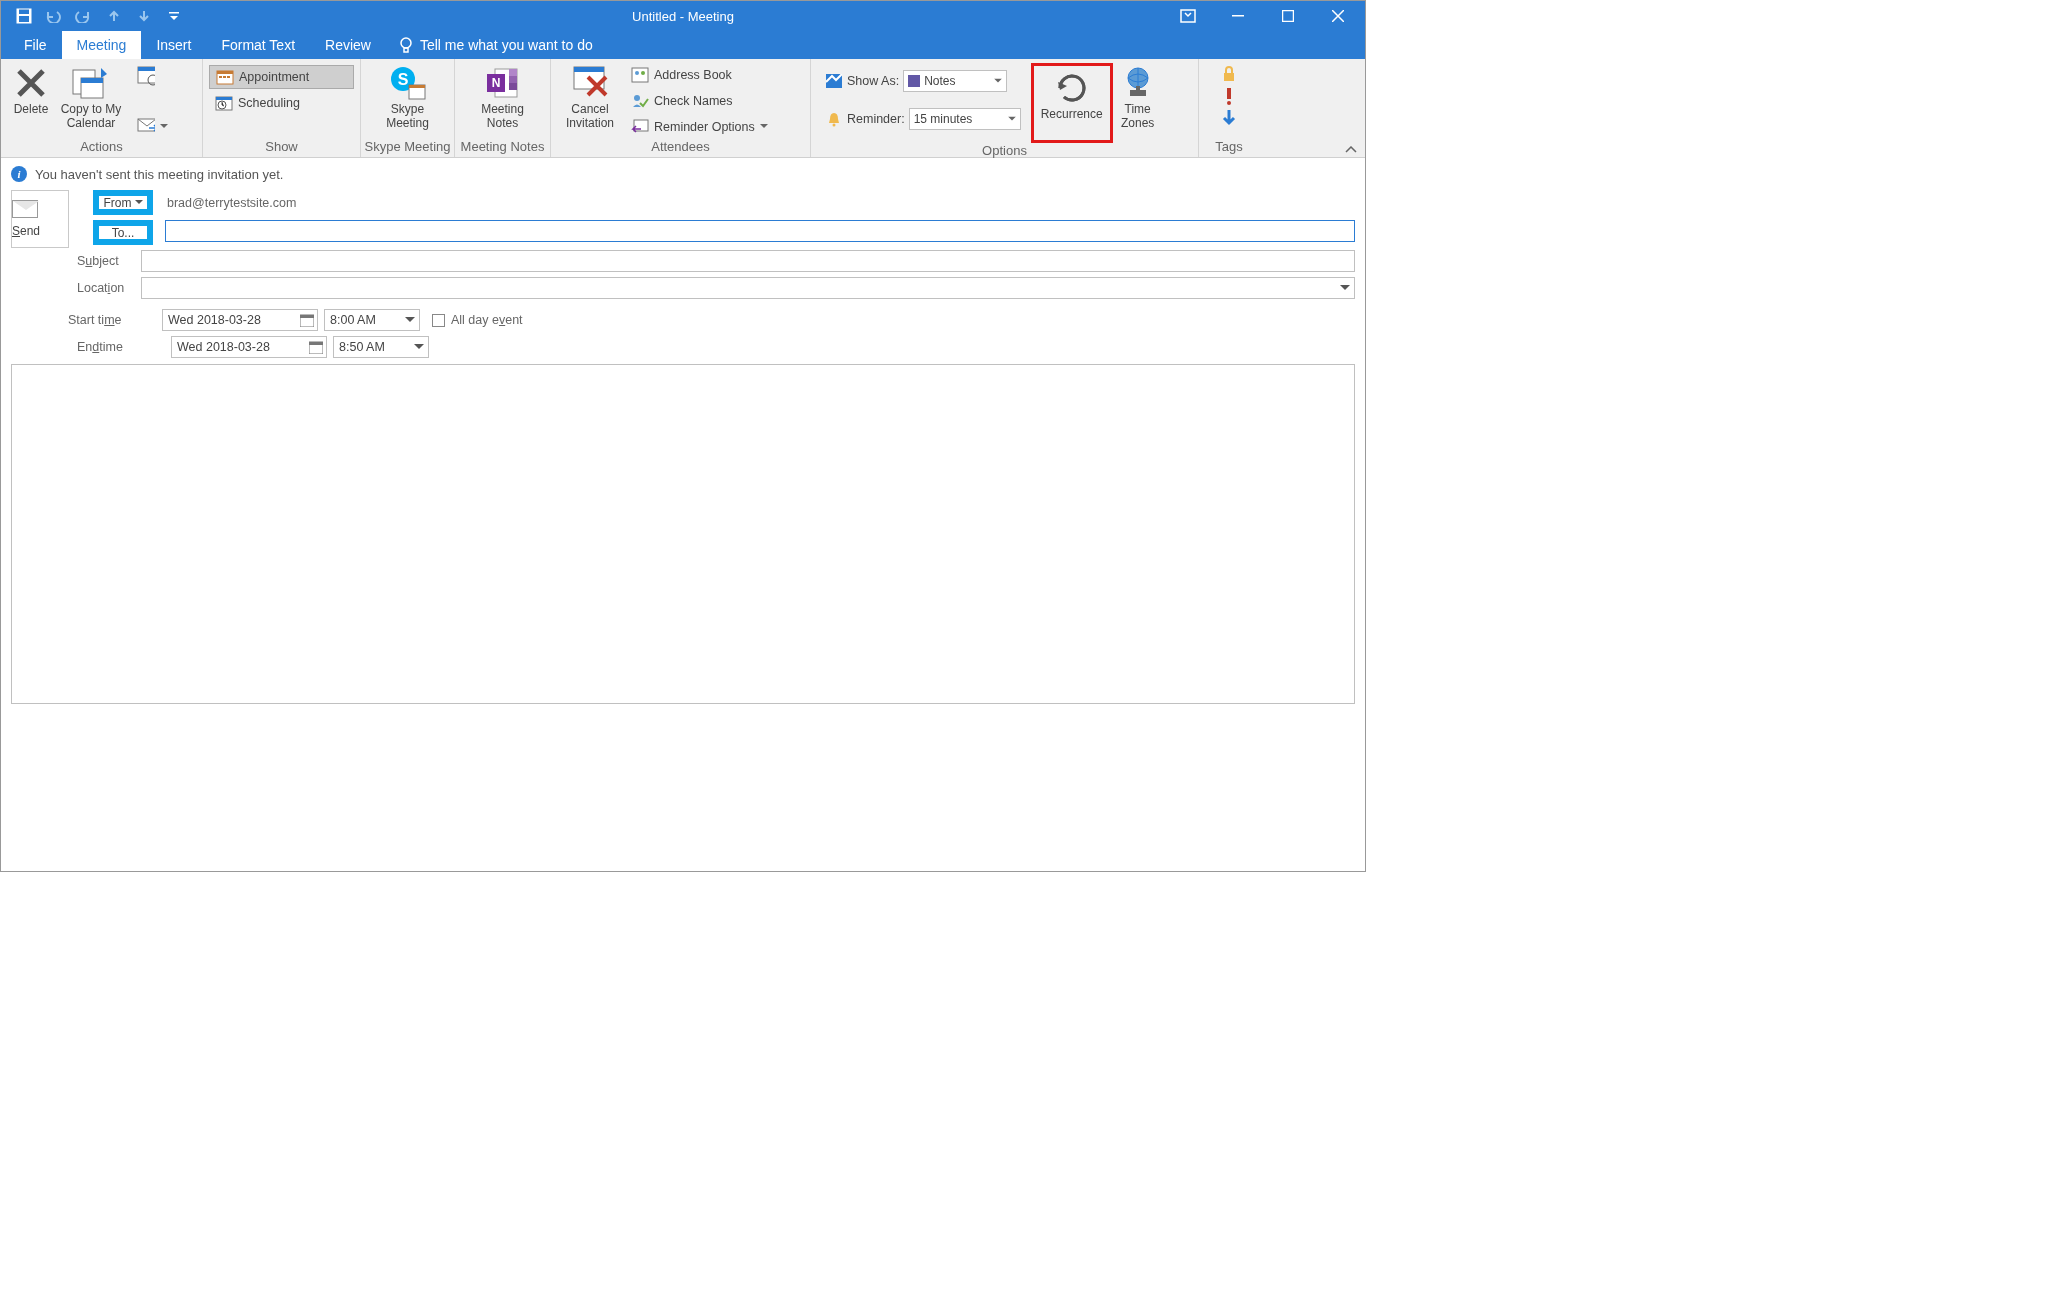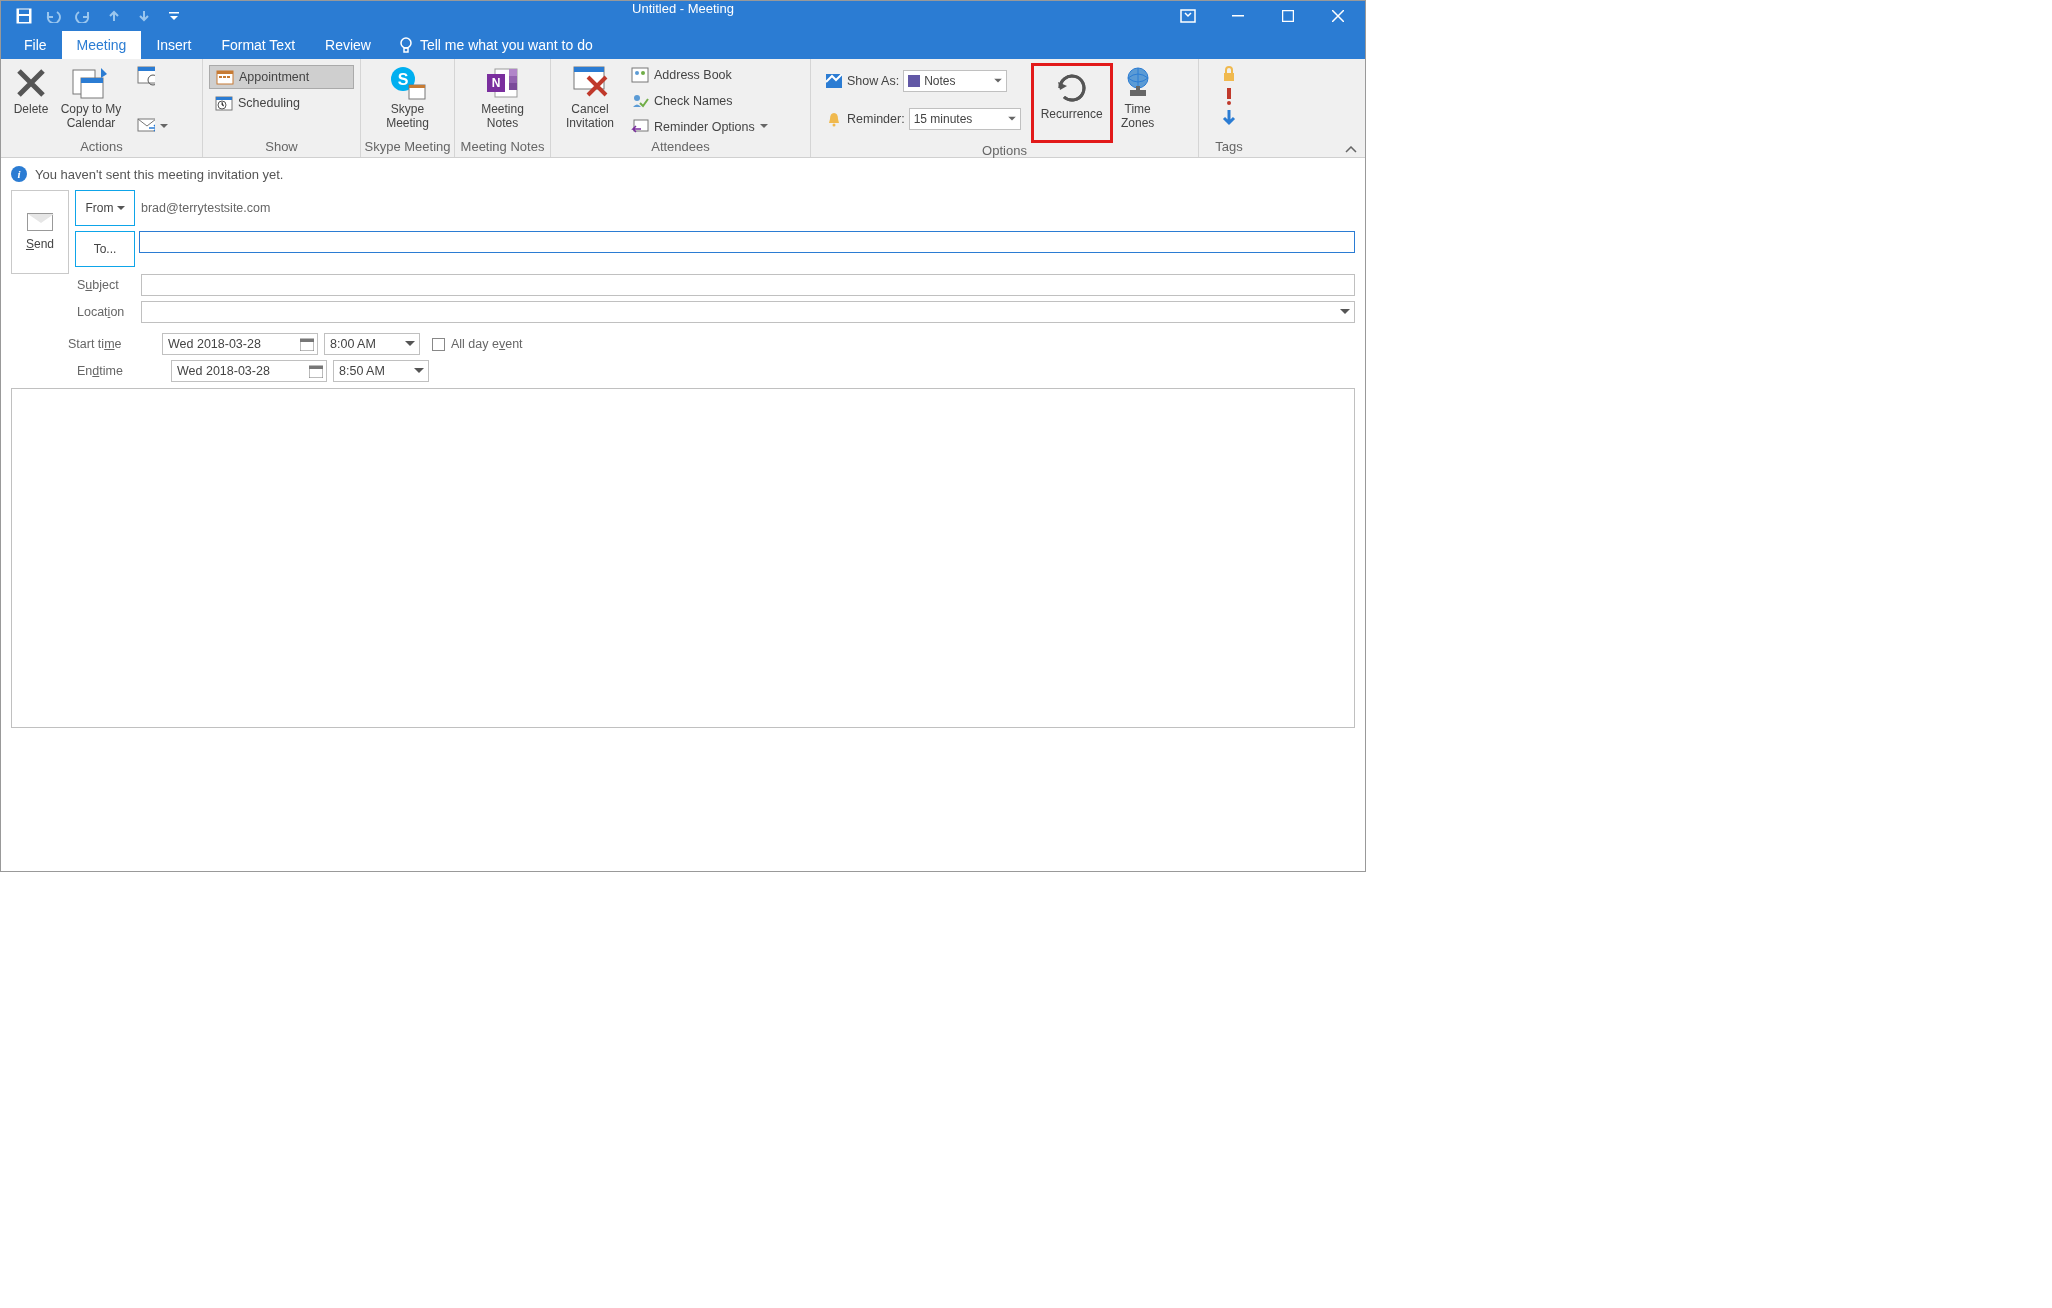--- a/index.html
+++ b/index.html
@@ -1,19 +1,19 @@
 <!DOCTYPE html>
 <html><head>
 <meta charset="utf-8">
 <style>
   * { box-sizing: border-box; margin: 0; padding: 0; }
   body { font-family: "Segoe UI", Tahoma, sans-serif; font-size: 12.5px; color: #444; background: #fff; overflow: hidden; width: 1366px; height: 872px; border: 1px solid #999; }
   
   
-  .titlebar { background: #2b7cd3; height: 30px; display: flex; color: #fff; position: relative; }
+  .titlebar { background: #2b7cd3; height: 30px; display: flex; align-items: center; color: #fff; position: relative; }
   .qat { display: flex; align-items: center; gap: 8px; padding-left: 12px; }
   .qat-btn { width: 22px; height: 22px; display: flex; align-items: center; justify-content: center; }
   .title-text { position: absolute; left: 50%; transform: translateX(-50%); font-size: 13px; }
   .win-controls { margin-left: auto; display: flex; align-items: center; gap: 24px; padding-right: 14px; }
   .win-btn { width: 26px; height: 26px; display: flex; align-items: center; justify-content: center; }
   
   
   .tabs { background: #2b7cd3; height: 28px; display: flex; align-items: stretch; padding-left: 8px; color: #fff; font-size: 14px; }
   .tab { padding: 0 15px; display: flex; align-items: center; cursor: pointer; }
   .tab.active { background: #fff; color: #2b7cd3; }
@@ -38,25 +38,25 @@
   
   .hl { border: 3px solid #e21a1a; }
   
   
   .infobar { padding: 8px 10px; display: flex; align-items: center; gap: 8px; font-size: 13px; color: #555; }
   .info-ico { width: 16px; height: 16px; border-radius: 50%; background: #2b7cd3; color: #fff; display: flex; align-items: center; justify-content: center; font-weight: bold; font-size: 11px; font-family: Georgia, serif; font-style: italic; }
   
   
   .form-area { padding: 0 10px; }
   .form-row { display: flex; align-items: stretch; margin-bottom: 5px; }
-  .send-block { width: 58px; height: 84px; border: 1px solid #c9c9c9; display: flex; flex-direction: column; align-items: center; justify-content: center; gap: 6px; font-size: 12px; color: #444; margin-right: 6px; }
+  .send-block { width: 58px; height: 58px; border: 1px solid #c9c9c9; display: flex; flex-direction: column; align-items: flex-start; justify-content: center; gap: 6px; font-size: 12px; color: #444; margin-right: 24px; }
   .send-block .sico { width: 26px; height: 18px; background: #fff; border: 1px solid #999; position: relative; }
   .send-block .sico:after { content:""; position:absolute; left:0; top:0; border-top:9px solid #e6e6e6; border-left:13px solid transparent; border-right:13px solid transparent; }
   
-  .field-btn { width: 60px; height: 36px; border: 1px solid #0ea5e9; display: flex; align-items: center; justify-content: center; font-size: 12px; cursor: pointer; margin-right: 4px; }
+  .field-btn { width: 60px; height: 25px; border: 6px solid #0ea5e9; display: flex; align-items: center; justify-content: center; font-size: 12px; cursor: pointer; margin-right: 12px; }
   .field-label { width: 60px; display: flex; align-items: center; font-size: 12.5px; color: #666; padding-left: 2px; margin-right: 6px; }
   .field-input { flex: 1; height: 22px; border: 1px solid #c0c0c0; padding: 0 5px; font-size: 12.5px; }
   .field-input.focus { border: 1px solid #2b7cd3; }
   .field-value { flex: 1; display: flex; align-items: center; font-size: 12.5px; color: #666; padding-left: 2px; }
   .combo2 { height: 22px; border:1px solid #c0c0c0; display:flex; align-items:center; padding: 0 5px; font-size:12.5px; position:relative; background:#fff;}
   .combo2 .cic { position:absolute; right:3px; top:3px; }
   .combo2 .car { position:absolute; right:4px; top:50%; transform:translateY(-50%);}
   
   .body-editor { margin: 6px 10px 10px 10px; border: 1px solid #c0c0c0; height: 340px; }
   

